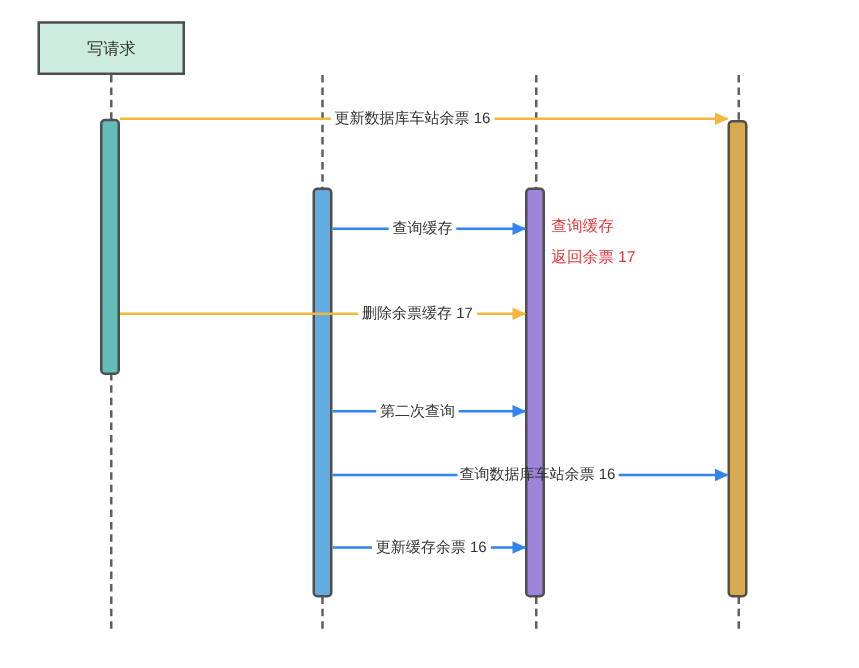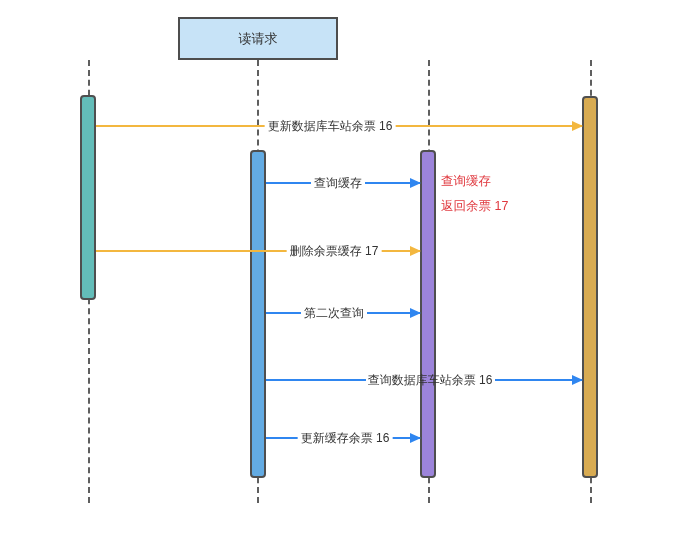--- a/index.html
+++ b/index.html
@@ -92,48 +92,48 @@
 </head>
 <body>
 
 <div id="canvas">
 
   <div class="lifeline" style="left:88px"></div>
   <div class="lifeline" style="left:257px"></div>
   <div class="lifeline" style="left:428px"></div>
   <div class="lifeline" style="left:590px"></div>
 
-  <div class="actor read" style="left:178px;width:160px">
-    <span>读请求</span>
+  <div class="actor write" style="left:30px;width:118px">
+    <span>写请求</span>
   </div>
 
   <div class="bar write" style="left:80px;top:95px;height:205px"></div>
   <div class="bar read" style="left:250px;top:150px;height:328px"></div>
   <div class="bar redis" style="left:420px;top:150px;height:328px"></div>
   <div class="bar mysql" style="left:582px;top:96px;height:382px"></div>
 
-  <div class="msg orange" style="left:96px;top:125px;width:486px">
+  <div class="msg orange" style="left:96px;top:94px;width:486px">
     <div class="line"></div>
     <div class="head"></div>
     <span class="label" style="left:234px">更新数据库车站余票 16</span>
   </div>
 
   <div class="msg blue" style="left:266px;top:182px;width:154px">
     <div class="line"></div>
     <div class="head"></div>
     <span class="label" style="left:72px">查询缓存</span>
   </div>
 
   <div class="msg orange" style="left:96px;top:250px;width:324px">
     <div class="line"></div>
     <div class="head"></div>
     <span class="label" style="left:238px">删除余票缓存 17</span>
   </div>
 
-  <div class="msg blue" style="left:266px;top:312px;width:154px">
+  <div class="msg blue" style="left:266px;top:328px;width:154px">
     <div class="line"></div>
     <div class="head"></div>
     <span class="label" style="left:68px">第二次查询</span>
   </div>
 
   <div class="msg blue" style="left:266px;top:379px;width:316px">
     <div class="seg" style="left:0;width:100px"></div>
     <div class="seg" style="left:229px;width:87px"></div>
     <div class="head"></div>
     <span class="label transparent" style="left:164px">查询数据库车站余票 16</span>

